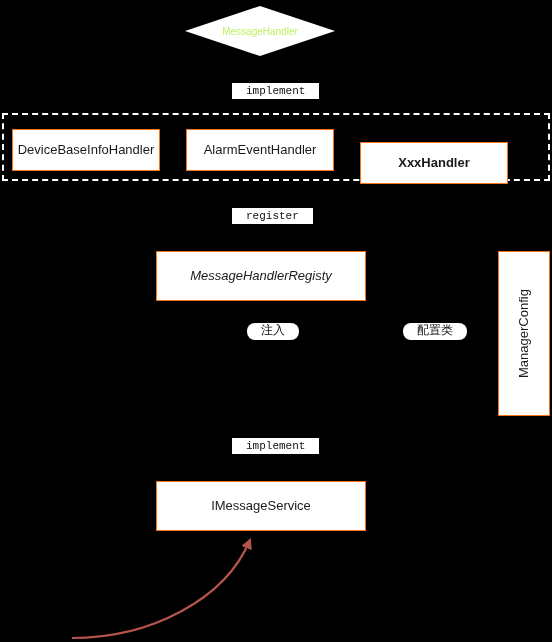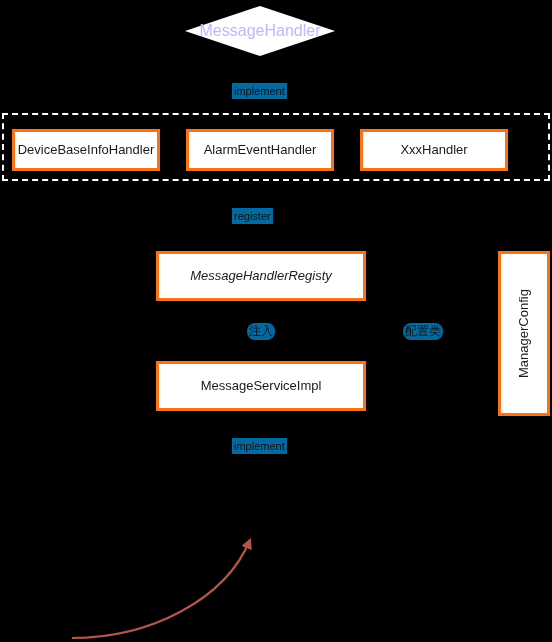--- a/index.html
+++ b/index.html
@@ -15,21 +15,21 @@
     width: 552px;
     height: 642px;
     background: #000000;
     overflow: hidden;
   }
 
   
   .node {
     position: absolute;
     background: #ffffff;
-    border: 3px solid #f97316;
+    border: 1px solid #f97316;
     box-sizing: border-box;
     display: flex;
     align-items: center;
     justify-content: center;
     color: #1a1a1a;
     font-size: 13px;
     line-height: 1.2;
     text-align: center;
     white-space: nowrap;
   }
@@ -47,35 +47,36 @@
     inset: 0;
     background: #ffffff;
     clip-path: polygon(50% 0%, 100% 50%, 50% 100%, 0% 50%);
   }
   .diamond-label {
     position: absolute;
     inset: 0;
     display: flex;
     align-items: center;
     justify-content: center;
-    color: #c4b5fd;
-    font-size: 16px;
+    color: #bef264;
+    font-size: 10px;
     white-space: nowrap;
   }
 
   
   .edge-label {
     position: absolute;
-    background: #0369a1;
+    background: #ffffff;
     color: #111111;
     font-size: 11px;
     line-height: 14px;
-    padding: 1px 2px;
+    padding: 1px 14px;
     white-space: nowrap;
     box-sizing: border-box;
+    font-family: Liberation Mono, monospace;
   }
   .edge-label.cjk {
     font-size: 12px;
     line-height: 15px;
     border-radius: 8px;
   }
 
   
   .dashed-group {
     position: absolute;
@@ -133,30 +134,30 @@
   </div>
 
   <div class="edge-label" style="left:232px; top:83px;">implement</div>
 
   <div class="dashed-group"></div>
 
   <div class="node" style="left:12px; top:129px; width:148px; height:42px;">DeviceBaseInfoHandler</div>
 
   <div class="node" style="left:186px; top:129px; width:148px; height:42px;">AlarmEventHandler</div>
 
-  <div class="node" style="left:360px; top:129px; width:148px; height:42px;">XxxHandler</div>
+  <div class="node" style="left:360px; top:142px; width:148px; height:42px;font-weight:bold;">XxxHandler</div>
 
   <div class="edge-label" style="left:232px; top:208px;">register</div>
 
   <div class="node" style="left:156px; top:251px; width:210px; height:50px;font-style:italic;">MessageHandlerRegisty</div>
 
   <div class="edge-label cjk" style="left:247px; top:323px;">注入</div>
 
   <div class="edge-label cjk" style="left:403px; top:323px;text-align:center;">配置类</div>
 
-  <div class="node" style="left:156px; top:361px; width:210px; height:50px;">MessageServiceImpl</div>
 
   <div class="node vertical" style="left:498px; top:251px; width:52px; height:165px;">ManagerConfig</div>
 
   <div class="edge-label" style="left:232px; top:438px;">implement</div>
 
+  <div class="node" style="left:156px; top:481px; width:210px; height:50px;">IMessageService</div>
 
 </div>
 
 </body></html>

